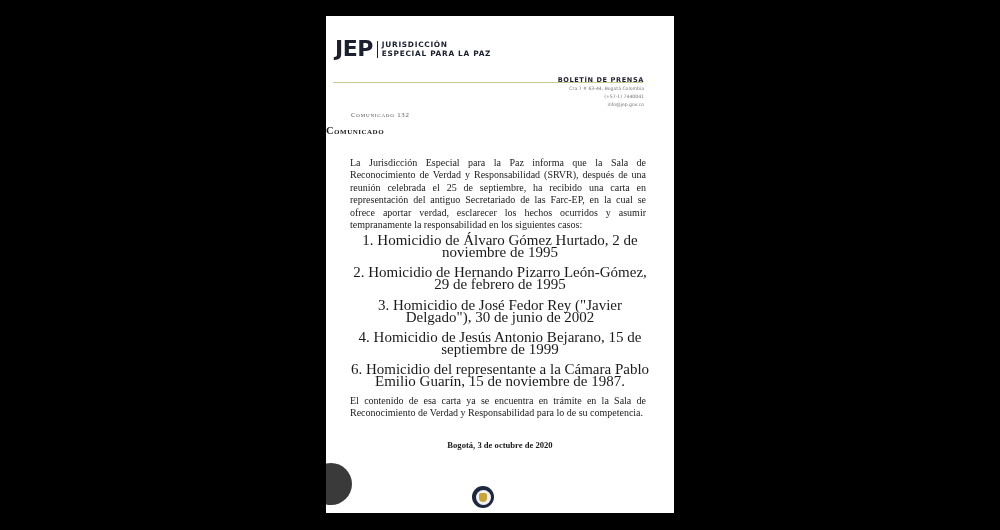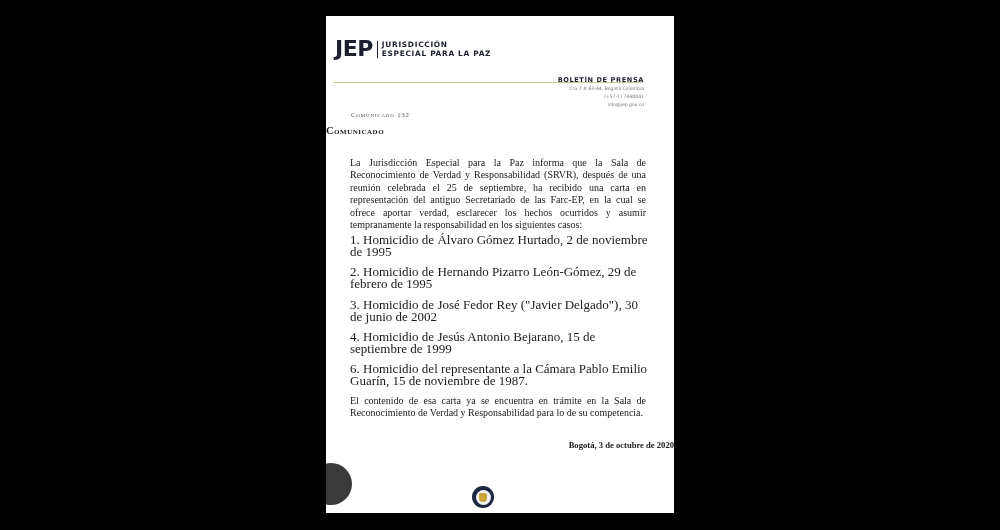--- a/index.html
+++ b/index.html
@@ -60,26 +60,26 @@
     .title {
       position: absolute; left: 0; width: 348px; top: 109px; text-align: left;
       font-size: 10.5px; font-weight: bold; font-variant: small-caps; letter-spacing: 0.5px;
       color: #1a1a1a;
     }
     .body {
       position: absolute; left: 24px; width: 296px;
       font-size: 10px; line-height: 12.4px; color: #1a1a1a; text-align: justify;
     }
     .intro { top: 141px; }
-    .cases { position: absolute; left: 24px; width: 300px; top: 218px; font-size: 13px; }
+    .cases { position: absolute; left: 24px; width: 300px; top: 218px; font-size: 15px; text-align: center; }
     .case { line-height: 12px; margin-bottom: 8.3px; }
     .p1 { top: 341px; }
     .p2 { top: 379px; }
     .dateline {
-      position: absolute; left: 0; width: 348px; top: 424px; text-align: right;
+      position: absolute; left: 0; width: 348px; top: 424px; text-align: center;
       font-size: 8.6px; font-weight: bold;
     }
     .seal {
       position: absolute; left: 146px; top: 470px; width: 22px; height: 22px;
       border-radius: 50%; background: #1d2840;
       display: flex; align-items: center; justify-content: center;
     }
     .seal-inner {
       width: 15px; height: 15px; border-radius: 50%; background: #f2f2f2;
       display: flex; align-items: center; justify-content: center;

